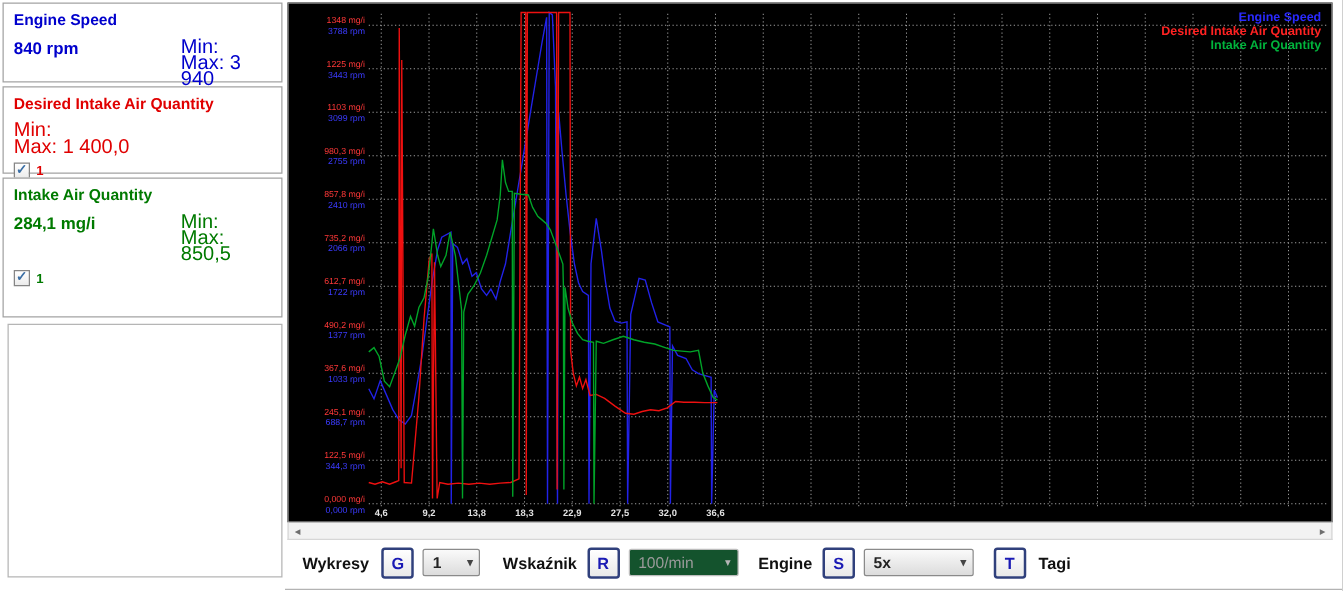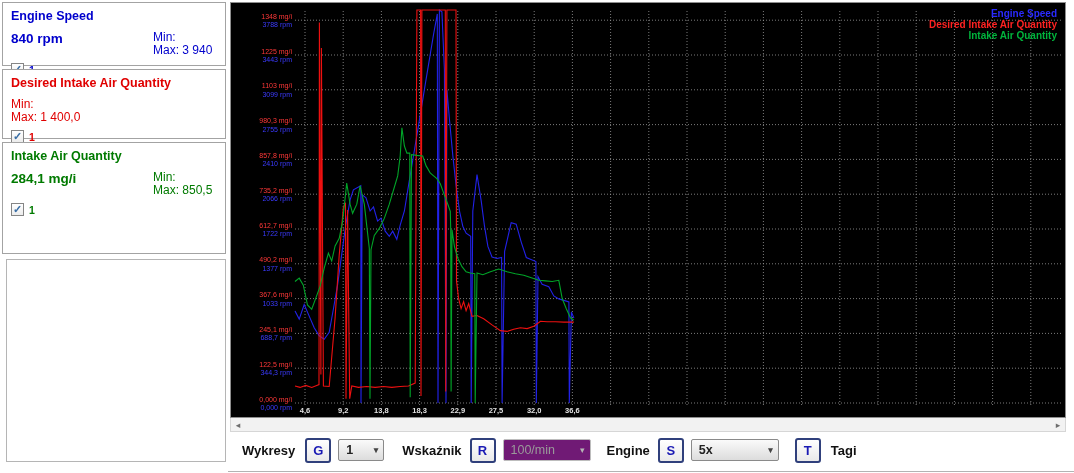--- a/index.html
+++ b/index.html
@@ -7,21 +7,21 @@
   #app { width:1074px; height:473px; position:relative; background:#fff; overflow:hidden; }
   .layout { display:flex; width:100%; height:100%; }
 
   
   .sidebar { width:228px; padding:2px; display:flex; flex-direction:column; height:464px; }
   .card { border:1px solid #a3a3a3; background:#fff; padding:6px 8px 4px 8px; margin-bottom:3px; }
   .card.h1 { height:64px; } .card.h2 { height:70px; } .card.h3 { height:112px; }
   .card-title { font-size:12.5px; font-weight:bold; }
   .card-mid { display:flex; margin-top:8px;gap:46px; }
   .card-value { font-size:13.5px; font-weight:bold; width:96px; }
-  .card-minmax { font-size:12px; line-height:13px; }
+  .card-minmax { font-size:16px; line-height:13px; }
   .card-check { margin-top:6px; display:flex; align-items:center; }
   .checkbox { width:13px; height:13px; border:1px solid #858585; background:linear-gradient(#fff,#ececec);
               font-size:11px; line-height:11px; text-align:center; color:#3a6ea5; font-weight:bold; }
   .check-label { font-size:10.5px; font-weight:bold; margin-left:5px; }
   .ch-blue  { color:#0000cc; } .ch-red { color:#e00000; } .ch-green { color:#007a00; }
   .filler { flex:1; border:1px solid #b5b5b5; margin:2px 0 0 4px; background:#fff; }
 
   
   .main { flex:1; padding-top:2px; }
   .chart-frame { width:836px; height:416px; margin-left:2px; border:1px solid #8e8e8e; background:#000; }
@@ -33,21 +33,21 @@
 
   
   .toolbar { height:36px; display:flex; align-items:center; margin-left:8px; }
   .tb-label { font-size:13px; font-weight:bold; color:#111; }
   .tb-btn { width:26px; height:25px; border:2px solid #30407c; border-radius:3px; background:linear-gradient(#ffffff,#e9e9e9);
             color:#1a1ab4; font-weight:bold; font-size:13px; text-align:center; line-height:21px; cursor:pointer; }
   .dropdown { height:22px; border:1px solid #8a8a8a; border-radius:2px; background:linear-gradient(#fafafa,#dcdcdc);
               display:flex; align-items:center; justify-content:space-between; padding:0 5px 0 7px; font-size:12.5px;
               font-weight:bold; color:#222; cursor:pointer; }
   .dropdown .dd-arrow { font-size:9px; color:#444; margin-left:4px; }
-  .dropdown.disabled { background:#701a75; border-color:#bdbdbd; color:#9a9a9a; font-weight:normal; cursor:default; }
+  .dropdown.disabled { background:#14532d; border-color:#bdbdbd; color:#9a9a9a; font-weight:normal; cursor:default; }
   .dropdown.disabled .dd-arrow { color:#b5b5b5; }
   .dd-charts { width:46px; margin-left:7px; }
   .dd-indicator { width:88px; margin-left:7px; }
   .dd-scale { width:88px; margin-left:7px; }
   .ml6{margin-left:6px;} .ml8{margin-left:8px;} .ml10{margin-left:10px;} .ml16{margin-left:16px;} .ml18{margin-left:18px;}
 
   .bottom-divider { height:1px; background:#b3b3b3; margin:3px 0 0 0; width:846px; }
 </style>
 </head>
 <body>

